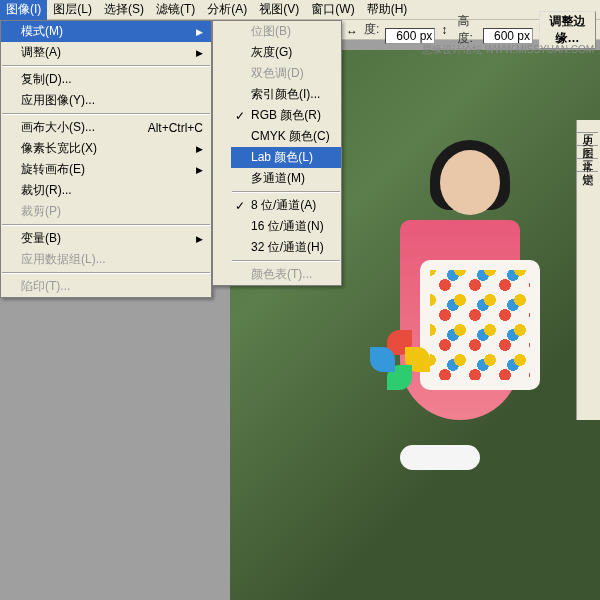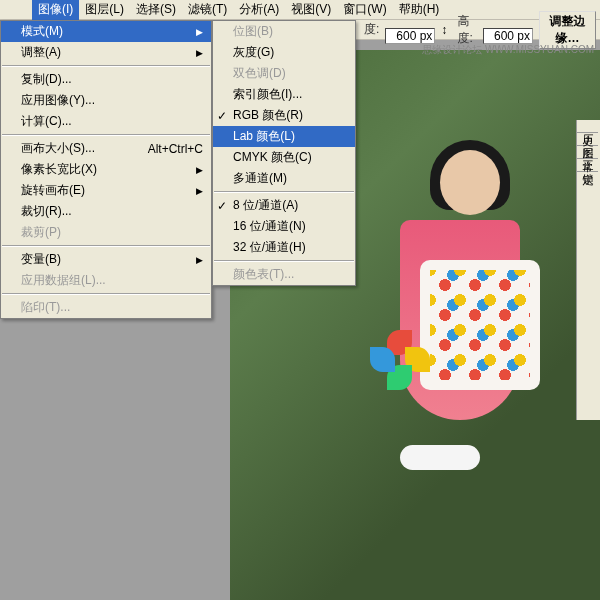--- a/index.html
+++ b/index.html
@@ -1,29 +1,29 @@
 <!DOCTYPE html>
 <html><head>
 <meta charset="utf-8">
 <style>
 * { margin: 0; padding: 0; box-sizing: border-box; font-family: "Microsoft YaHei", SimSun, sans-serif; font-size: 12px; }
 body { width: 600px; height: 600px; background: #9f9f9f; overflow: hidden; position: relative; }
 
-.menubar { background: #ece9d8; height: 20px; display: flex; align-items: center; border-bottom: 1px solid #c0bcb0; padding-left: 32px; }
+.menubar { background: #ece9d8; height: 20px; display: flex; align-items: center; border-bottom: 1px solid #c0bcb0; }
 .menubar-item { padding: 2px 6px; cursor: pointer; }
 .menubar-item.active { background: #316ac5; color: #fff; }
 
 .toolbar { background: #ece9d8; height: 20px; display: flex; align-items: center; padding: 0 4px; gap: 6px; border-bottom: 1px solid #c0bcb0; position: absolute; right: 0; left: 342px; top: 20px; }
 .toolbar-label { color: #333; }
 .toolbar-input { width: 50px; height: 16px; border: 1px inset #999; background: #fff; padding: 0 2px; text-align: right; margin-top: 13px; }
 .toolbar-btn { padding: 1px 6px; border: 1px outset #ddd; background: #ece9d8; font-weight: bold; }
 
 .dropdown { position: absolute; background: #ece9d8; border: 1px solid #808080; box-shadow: 2px 2px 3px rgba(0,0,0,0.3); z-index: 10; }
 .dropdown-1 { left: 0; top: 20px; width: 212px; }
-.dropdown-2 { left: 212px; top: 20px; width: 144px; }
+.dropdown-2 { left: 212px; top: 20px; width: 130px; padding-left: 18px; }
 .dropdown-item { padding: 2px 8px 2px 20px; display: flex; justify-content: space-between; align-items: center; cursor: pointer; white-space: nowrap; }
 .dropdown-item.highlighted { background: #316ac5; color: #fff; }
 .dropdown-item.disabled { color: #999; }
 .dropdown-sep { border-top: 1px solid #a0a0a0; border-bottom: 1px solid #fff; margin: 2px 1px; height: 0; }
 .submenu-arrow { font-size: 9px; }
 .checkmark { position: absolute; left: 4px; }
 .dropdown-item { position: relative; }
 
 .canvas-area { position: absolute; left: 230px; top: 50px; right: 0; bottom: 0; background: linear-gradient(135deg, #4a6b3a 0%, #5c7d4c 30%, #3d5430 70%); }
 .girl { position: absolute; right: 60px; top: 100px; width: 180px; height: 350px; }
@@ -83,23 +83,20 @@
       <span>调整(A)</span>
       <span class="submenu-arrow">▶</span>
     </div>
     <div class="dropdown-sep"></div>
     <div class="dropdown-item">
       <span>复制(D)...</span>
     </div>
     <div class="dropdown-item">
       <span>应用图像(Y)...</span>
     </div>
-    <div class="dropdown-item">
-      <span>计算(C)...</span>
-    </div>
     <div class="dropdown-sep"></div>
     <div class="dropdown-item">
       <span>画布大小(S)...</span>
       <span>Alt+Ctrl+C</span>
     </div>
     <div class="dropdown-item">
       <span>像素长宽比(X)</span>
       <span class="submenu-arrow">▶</span>
     </div>
     <div class="dropdown-item">
@@ -135,25 +132,25 @@
     <div class="dropdown-item disabled">
       <span>双色调(D)</span>
     </div>
     <div class="dropdown-item">
       <span>索引颜色(I)...</span>
     </div>
     <div class="dropdown-item">
       <span class="checkmark">✓</span>
       <span>RGB 颜色(R)</span>
     </div>
+    <div class="dropdown-item">
+      <span>CMYK 颜色(C)</span>
+    </div>
     <div class="dropdown-item highlighted">
       <span>Lab 颜色(L)</span>
-    </div>
-    <div class="dropdown-item">
-      <span>CMYK 颜色(C)</span>
     </div>
     <div class="dropdown-item">
       <span>多通道(M)</span>
     </div>
     <div class="dropdown-sep"></div>
     <div class="dropdown-item">
       <span class="checkmark">✓</span>
       <span>8 位/通道(A)</span>
     </div>
     <div class="dropdown-item">

